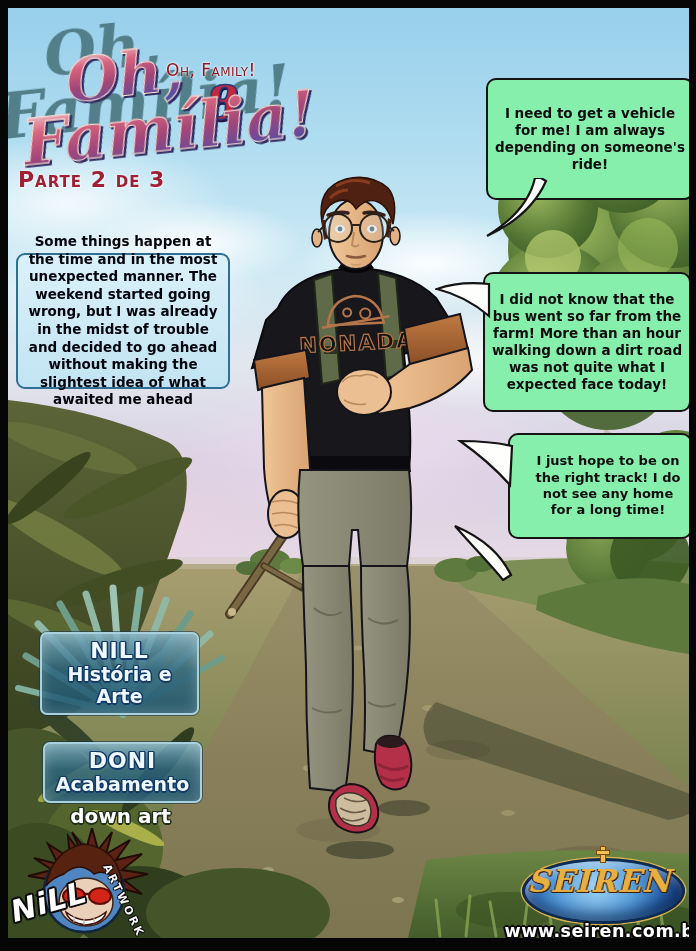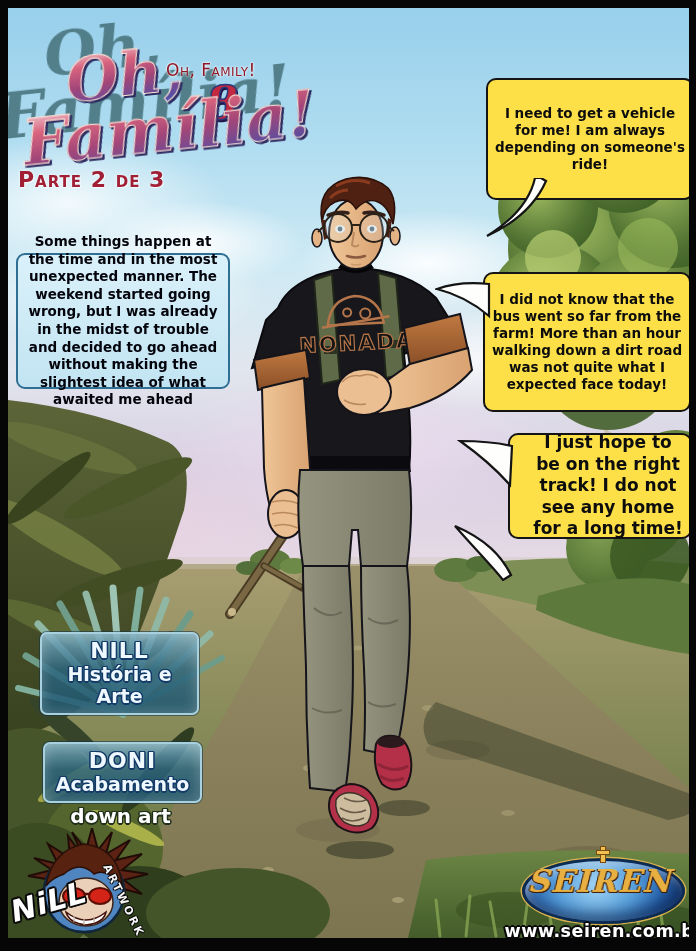--- a/index.html
+++ b/index.html
@@ -44,28 +44,28 @@
     font-weight:bold;font-size:46px;color:#c22840;-webkit-text-stroke:1.5px #2a3878;
     filter:drop-shadow(1px 2px 0 #23164a);z-index:2;}
   .t-sub{position:absolute;left:158px;top:44px;font-size:17px;font-weight:normal;font-variant:small-caps;
     letter-spacing:.5px;color:#8e1626;z-index:4;
     text-shadow:0 0 3px rgba(255,255,255,.95),0 0 2px rgba(255,255,255,.9);}
   .t-part{position:absolute;left:10px;top:151px;font-size:22px;font-weight:bold;font-variant:small-caps;
     letter-spacing:1px;color:#a01f35;z-index:4;
     text-shadow:0 0 3px rgba(255,255,255,.9),1px 1px 0 rgba(255,255,255,.6);}
 
   
-  .bubble{position:absolute;background:#fde047;border:2.5px solid #141414;border-radius:10px;
+  .bubble{position:absolute;background:#86efac;border:2.5px solid #141414;border-radius:10px;
     display:flex;align-items:center;justify-content:center;text-align:center;z-index:7;padding:6px;}
   .bubble p{margin:0;font-weight:bold;color:#0d0d0d;font-size:13.5px;line-height:1.26;}
   .b1{left:478px;top:70px;width:192px;height:106px;}
   .b2{left:475px;top:264px;width:192px;height:124px;text-align:center;}
   .b3{left:500px;top:425px;width:168px;height:90px;}
   .b4{left:490px;top:562px;width:164px;height:92px;}
-  .b3 p,.b4 p{font-size:17px;margin-left:16px;}
+  .b3 p,.b4 p{font-size:13px;margin-left:16px;}
   .tail{position:absolute;z-index:8;}
   .tl1{left:475px;top:170px;}
   .tl2{left:427px;top:272px;}
   .tl3{left:449px;top:430px;}
   .tl4{left:443px;top:515px;}
   .narration{position:absolute;left:8px;top:245px;width:214px;height:136px;z-index:7;
     background:linear-gradient(180deg,#daf1fa,#c2e4f2);border:2px solid #2f6f93;border-radius:9px;
     display:flex;align-items:center;justify-content:center;text-align:center;padding:6px;box-sizing:border-box;}
   .narration p{margin:0;font-weight:bold;color:#04040c;font-size:13.5px;line-height:1.3;}
 

